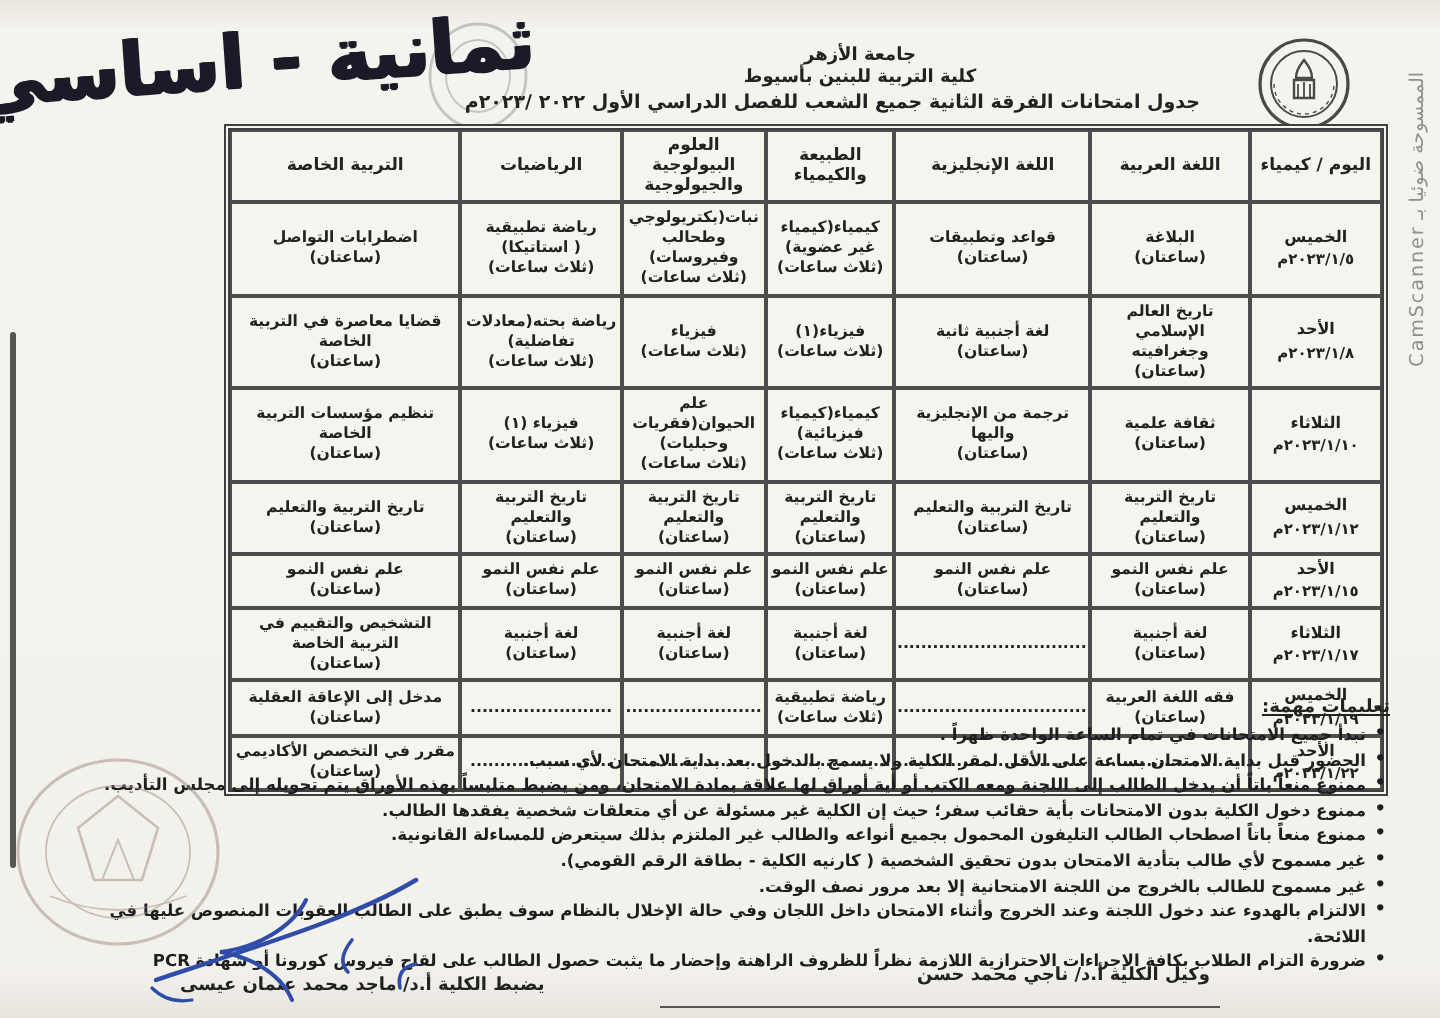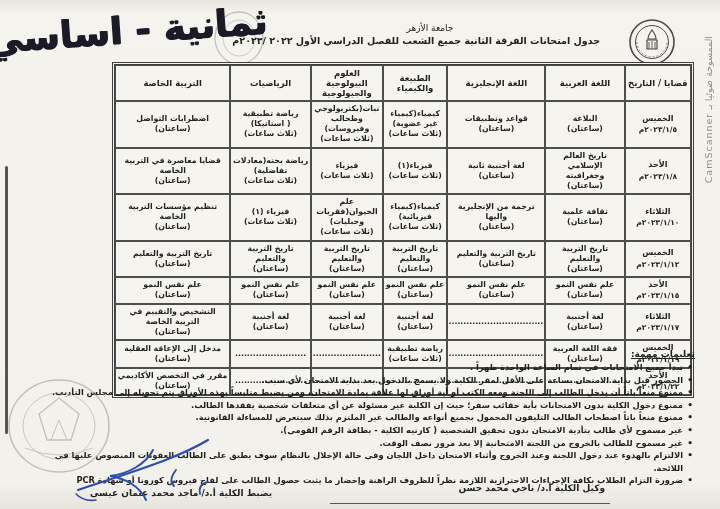--- a/index.html
+++ b/index.html
@@ -16,21 +16,21 @@
   .handwritten {
     position:absolute; top:-2px; left:-14px; width:285px; height:72px;
     font-size:37px; font-weight:bold; color:#1b1b27;
     transform:rotate(-4deg); direction:rtl; text-align:left;
     letter-spacing:-2px; line-height:66px; white-space:nowrap;
     text-shadow:0.7px 0 #1b1b27, -0.7px 0 #1b1b27, 0 0.7px #1b1b27;
   }
   .stamp-top { position:absolute; top:10px; left:212px; width:54px; height:56px; opacity:.45; }
   
   .doc-header { position:absolute; top:23px; left:260px; width:340px; text-align:center; }
-  .doc-header .line1 { font-size:9px; font-weight:normal; }
+  .doc-header .line1 { font-size:9px; font-weight:bold; }
   .doc-header .line2 { font-size:9px; font-weight:bold; margin-top:1px; }
   .doc-header .line3 { font-size:9.5px; font-weight:bold; margin-top:2px; white-space:nowrap; }
   
   table.exam {
     position:absolute; top:62px; right:26px; width:582px;
     border-collapse:separate; border-spacing:0;
     border:3px double #3f3f3f; table-layout:fixed;
     background:#f6f4ef;
   }
   table.exam th, table.exam td {
@@ -84,36 +84,37 @@
 
   <svg class="stamp-top" viewBox="0 0 54 56">
     <ellipse cx="27" cy="28" rx="24" ry="26" fill="none" stroke="#8a8a8a" stroke-width="1.4"></ellipse>
     <ellipse cx="27" cy="28" rx="16" ry="18" fill="none" stroke="#8a8a8a" stroke-width="0.9"></ellipse>
   </svg>
 
   <div class="handwritten">ثمانية - اساسي</div>
 
   <div class="doc-header">
     <div class="line1">جامعة الأزهر</div>
+    <div class="line2">كلية التربية للبنين بأسيوط</div>
     <div class="line3">جدول امتحانات الفرقة الثانية جميع الشعب للفصل الدراسي الأول ٢٠٢٢ /٢٠٢٣م</div>
   </div>
 
   <table class="exam">
     <colgroup>
       <col class="c-date">
         <col class="c-ar">
         <col class="c-en">
         <col class="c-ph">
       <col class="c-bio">
         <col class="c-ma">
         <col class="c-sp">
     </colgroup>
     <thead>
         <tr>
-          <th>قضايا / التاريخ</th>
+          <th>اليوم / كيمياء</th>
           <th>اللغة العربية</th>
           <th>اللغة الإنجليزية</th>
           <th>الطبيعة والكيمياء</th>
           <th>العلوم البيولوجية والجيولوجية</th>
           <th>الرياضيات</th>
           <th>التربية الخاصة</th>
         </tr>
       </thead>
     <tbody>
         <tr>

